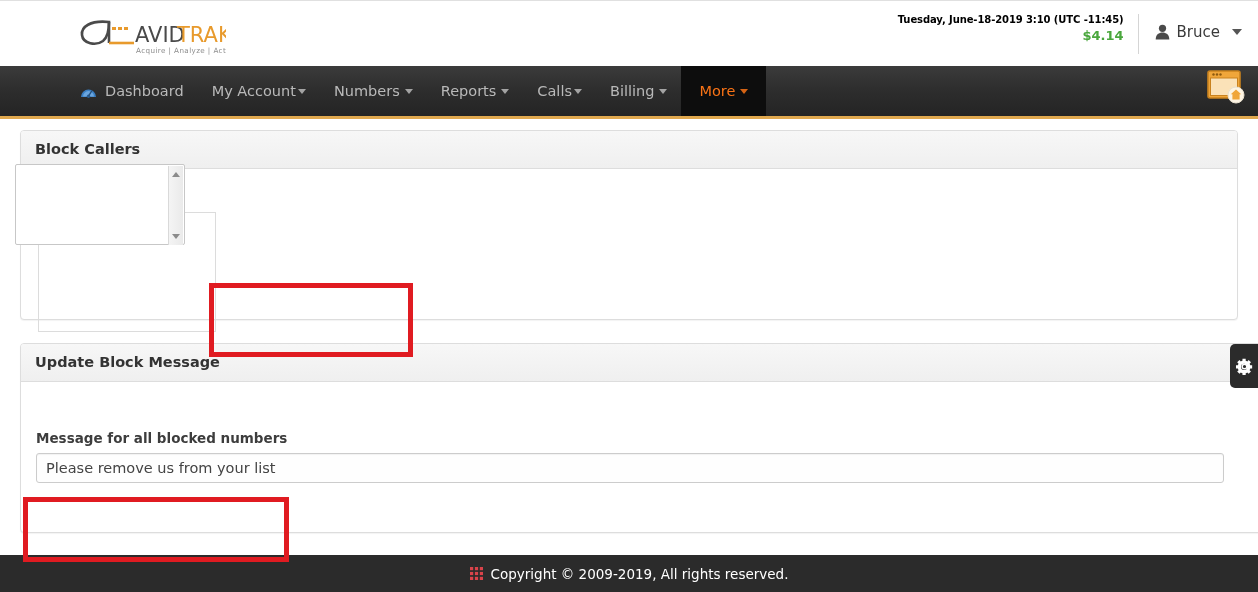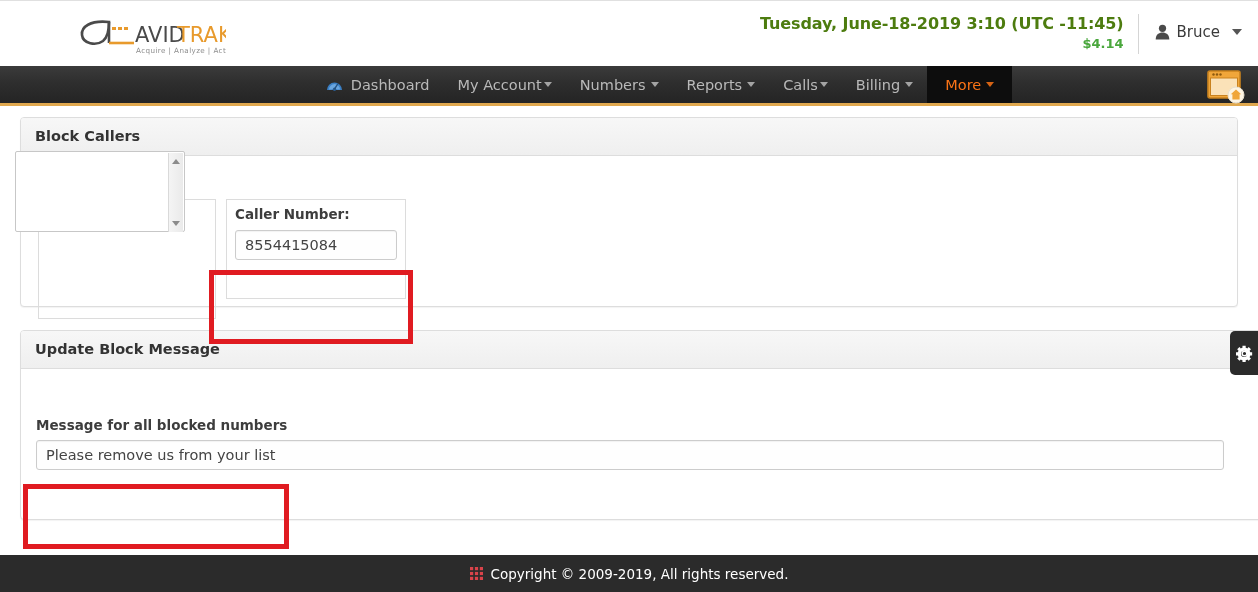--- a/index.html
+++ b/index.html
@@ -30,23 +30,23 @@
     right: 16px; top: 12px;
     display: flex;
     align-items: flex-start;
   }
   .hdr-datewrap {
     text-align: right;
     padding-right: 14px;
     padding-top: 1px;
   }
   .hdr-date {
-    font-size: 16px;
+    font-size: 10px;
     font-weight: bold;
-    color: #4d7c0f;
+    color: #000000;
     letter-spacing: -0.1px;
     white-space: nowrap;
   }
   .hdr-balance {
     font-size: 13px;
     font-weight: bold;
     color: #4aa73d;
     margin-top: 3px;
   }
   .hdr-sep {
@@ -71,26 +71,25 @@
     margin-left: 12px;
     width: 0; height: 0;
     border-left: 5px solid transparent;
     border-right: 5px solid transparent;
     border-top: 6px solid #555;
   }
 
   
   .navbar {
     position: relative;
-    height: 40px;
+    height: 53px;
     background: linear-gradient(to bottom, #3b3b3b 0%, #2e2e2e 45%, #242424 100%);
     border-bottom: 3px solid #e0a84e;
     display: flex;
     align-items: stretch;
-    justify-content: center;
   }
   .nav-items {
     display: flex;
     align-items: stretch;
     margin-left: 66px;
   }
   .nav-item {
     display: flex;
     align-items: center;
     padding: 0 14px;
@@ -384,24 +383,20 @@
   </div>
 </div>
 
 <div class="page">
 
   <div class="panel" id="panel-block">
     <div class="panel-head">Block Callers</div>
     <div class="panel-body">
 
       <fieldset class="fieldset" id="fs-list"></fieldset>
-      <fieldset class="fieldset" id="fs-caller">
-        <label class="fld-label">Caller Number:</label>
-        <input class="txt-input" id="caller-number" type="text" value="8554415084" style="">
-      </fieldset>
 
     </div>
   </div>
 
   <div class="listbox">
     <div class="lb-scroll">
       <span class="lb-arrow up"></span>
       <span class="lb-arrow down"></span>
     </div>
   </div>

